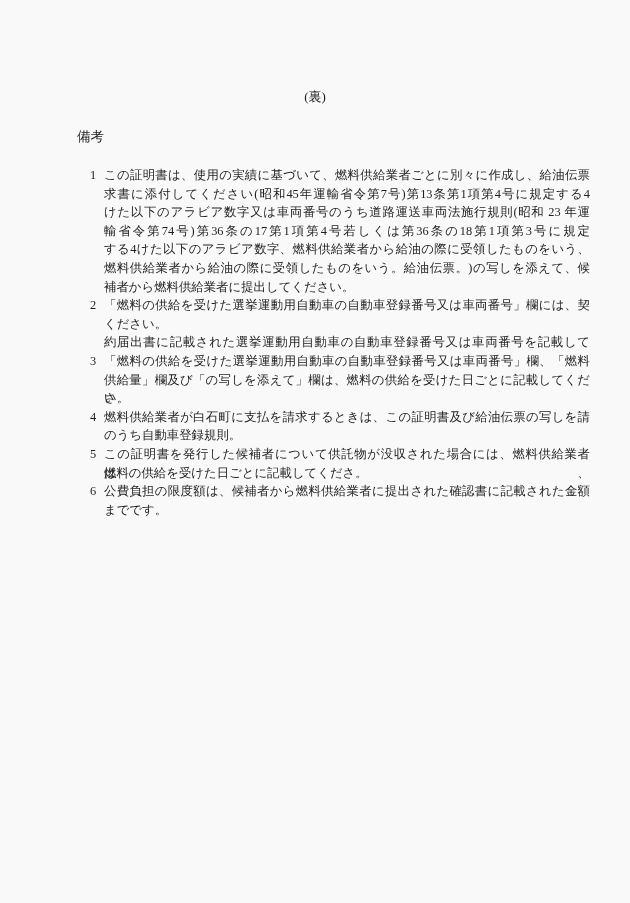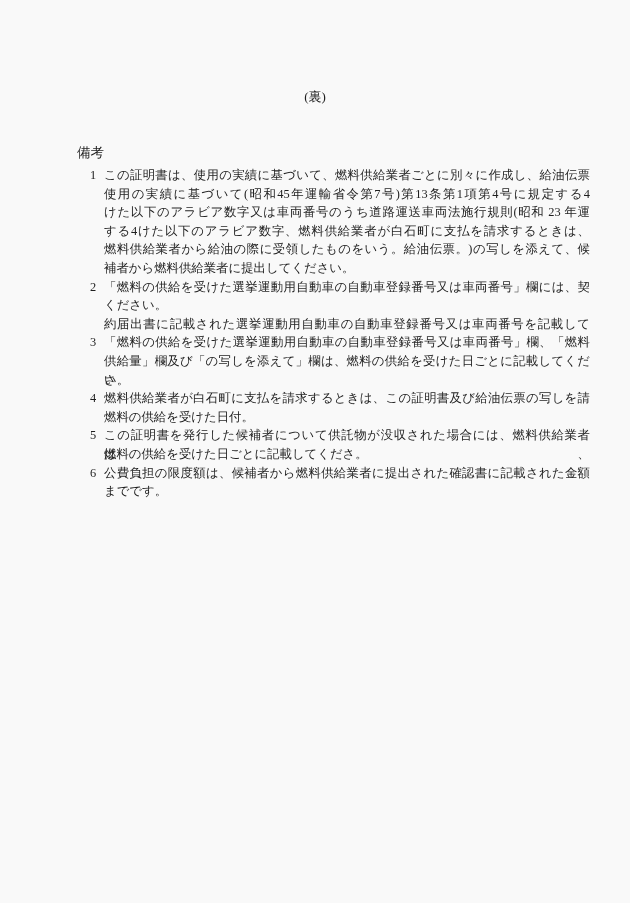--- a/index.html
+++ b/index.html
@@ -10,21 +10,21 @@
     color: #1e1e1e;
     position: relative;
     overflow: hidden;
   }
   .page { position: absolute; inset: 0; }
   .side-label {
     position: absolute; top: 89px; left: 0; width: 630px;
     text-align: center; font-size: 13px; line-height: 15px;
   }
   .section-title {
-    position: absolute; top: 145px; left: 77px;
+    position: absolute; top: 129px; left: 77px;
     font-size: 13.5px; line-height: 16px;
   }
   .notes {
     position: absolute; top: 166px; left: 104px; width: 486px;
     font-size: 12.4px;
   }
   .note-item { position: relative; }
   .note-line {
     position: relative;
     line-height: 18.6px; height: 18.6px;
@@ -43,39 +43,40 @@
 </style>
 </head>
 <body>
 
 <div class="page">
   <div class="side-label">(裏)</div>
   <div class="section-title">備考</div>
   <div class="notes" id="notes-list">
       <div class="note-item">
         <div class="note-line"><span class="note-num">1</span>この証明書は、使用の実績に基づいて、燃料供給業者ごとに別々に作成し、給油伝票</div>
-        <div class="note-line">使用の実績に基づいて(昭和45年運輸省令第7号)第13条第1項第4号に規定する4</div>
+        <div class="note-line">求書に添付してください(昭和45年運輸省令第7号)第13条第1項第4号に規定する4</div>
         <div class="note-line">けた以下のアラビア数字又は車両番号のうち道路運送車両法施行規則(昭和 23 年運</div>
-        <div class="note-line">する4けた以下のアラビア数字、燃料供給業者が白石町に支払を請求するときは、</div>
+        <div class="note-line">輸省令第74号)第36条の17第1項第4号若しくは第36条の18第1項第3号に規定</div>
+        <div class="note-line">する4けた以下のアラビア数字、燃料供給業者から給油の際に受領したものをいう、</div>
         <div class="note-line">燃料供給業者から給油の際に受領したものをいう。給油伝票。)の写しを添えて、候</div>
         <div class="note-line last">補者から燃料供給業者に提出してください。</div>
       </div>
       <div class="note-item">
         <div class="note-line"><span class="note-num">2</span>「燃料の供給を受けた選挙運動用自動車の自動車登録番号又は車両番号」欄には、契</div>
         <div class="note-line last">ください。</div>
         <div class="note-line">約届出書に記載された選挙運動用自動車の自動車登録番号又は車両番号を記載して</div>
       </div>
       <div class="note-item">
         <div class="note-line"><span class="note-num">3</span>「燃料の供給を受けた選挙運動用自動車の自動車登録番号又は車両番号」欄、「燃料</div>
         <div class="note-line">供給量」欄及び「の写しを添えて」欄は、燃料の供給を受けた日ごとに記載してくださ</div>
         <div class="note-line last">い。</div>
       </div>
       <div class="note-item">
         <div class="note-line"><span class="note-num">4</span>燃料供給業者が白石町に支払を請求するときは、この証明書及び給油伝票の写しを請</div>
-        <div class="note-line last">燃料の供給を受けた日付。</div>
+        <div class="note-line last">のうち自動車登録規則。</div>
       </div>
       <div class="note-item">
         <div class="note-line"><span class="note-num">5</span>この証明書を発行した候補者について供託物が没収された場合には、燃料供給業者は、</div>
         <div class="note-line last">燃料の供給を受けた日ごとに記載してくださ。</div>
       </div>
       <div class="note-item">
         <div class="note-line"><span class="note-num">6</span>公費負担の限度額は、候補者から燃料供給業者に提出された確認書に記載された金額</div>
         <div class="note-line last">までです。</div>
       </div>
     </div>

